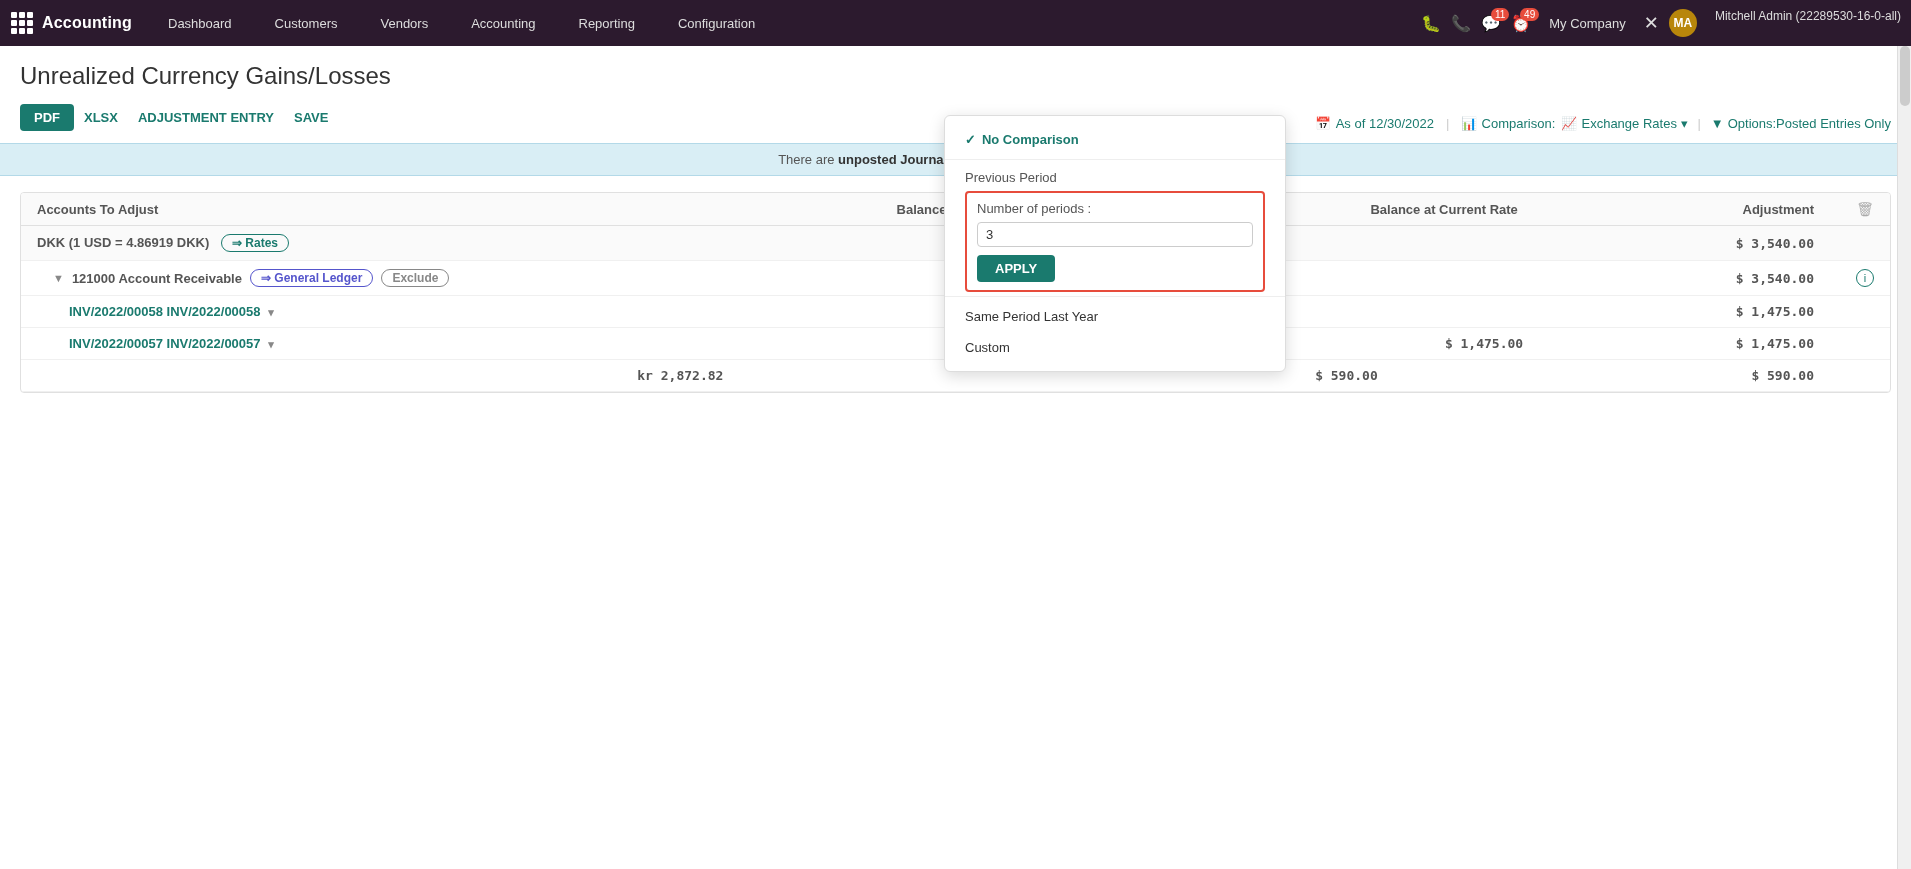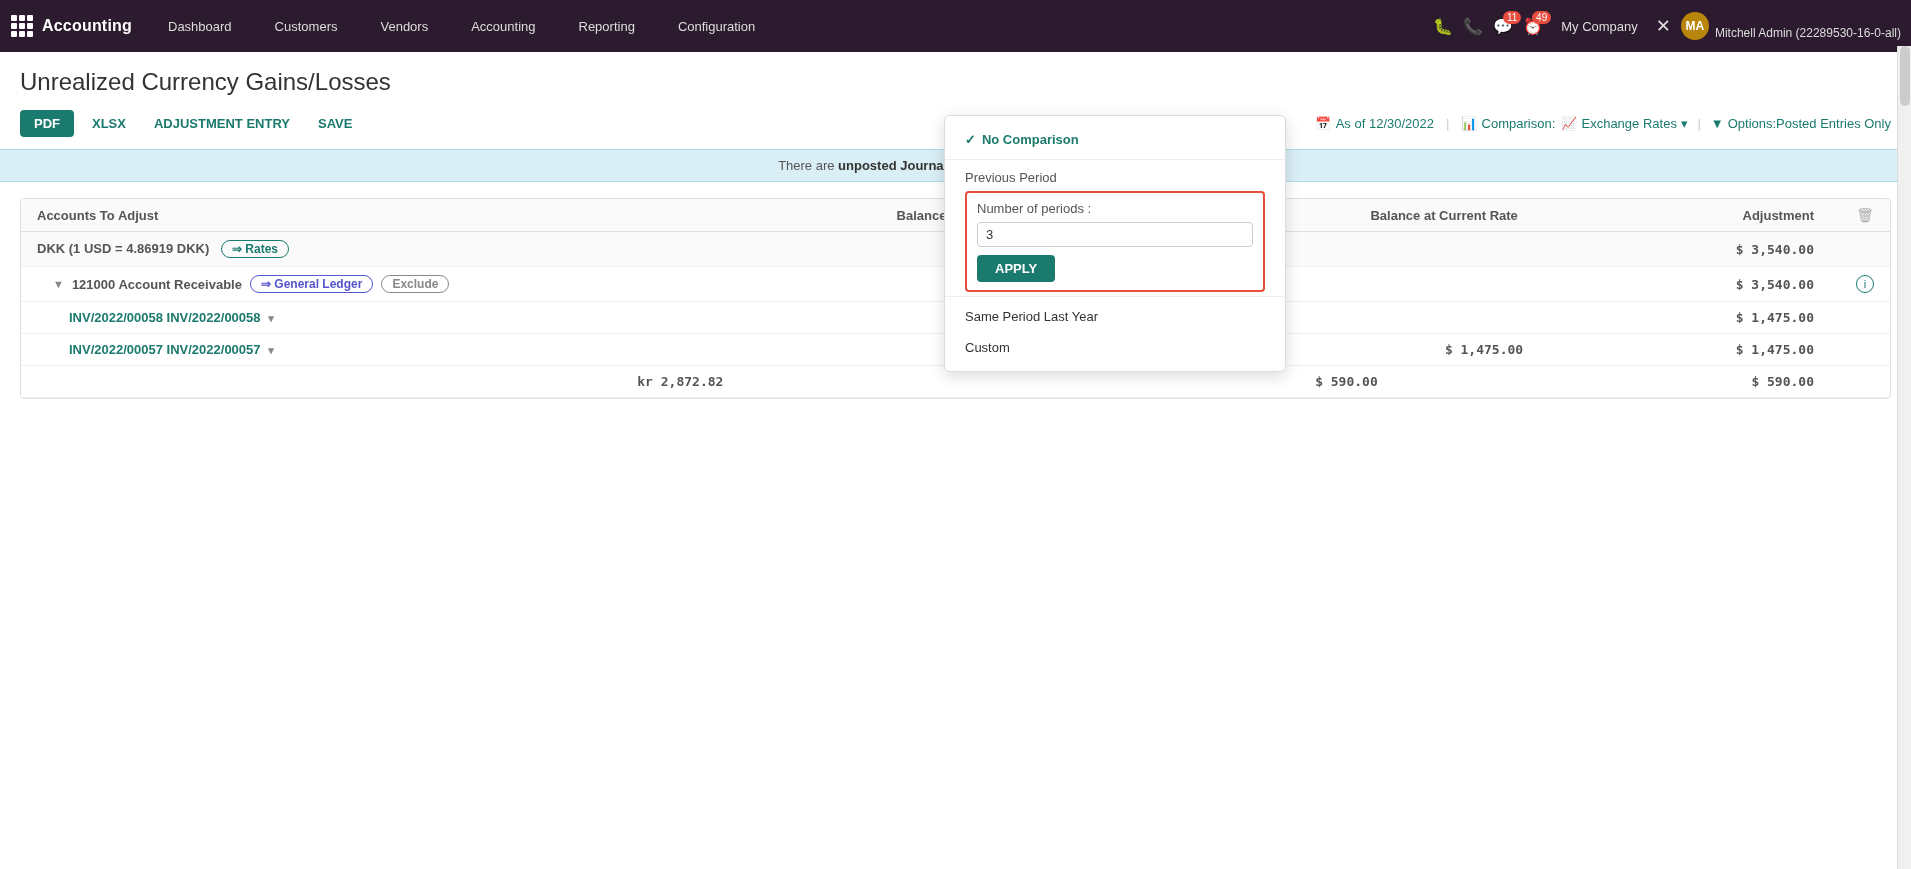--- a/index.html
+++ b/index.html
@@ -3,21 +3,21 @@
   <meta charset="utf-8">
   <style>
     * { box-sizing: border-box; margin: 0; padding: 0; font-family: 'Segoe UI', Arial, sans-serif; }
     body { background: #f5f5f5; font-size: 13px; color: #333; }
 
     
     .topnav {
       background: #2c1a2e;
       display: flex;
       align-items: center;
-      height: 52px;
+      height: 46px;
       padding: 0 10px;
       color: #fff;
     }
     .topnav-apps-icon {
       margin-right: 8px;
       cursor: pointer;
       display: flex; align-items: center; justify-content: center;
       width: 24px; height: 24px;
     }
     .topnav-apps-grid {
@@ -38,41 +38,41 @@
     }
     .topnav-icon-btn {
       color: #ddd; cursor: pointer; font-size: 16px; position: relative; display: flex; align-items: center;
     }
     .badge {
       background: #e74c3c; color: #fff; border-radius: 10px; font-size: 10px;
       padding: 1px 4px; position: absolute; top: -6px; right: -8px; min-width: 16px; text-align: center;
     }
     .topnav-company { color: #ddd; font-size: 13px; margin: 0 8px; }
     .topnav-user {
-      display: flex; align-items: flex-end; gap: 6px; color: #ddd; font-size: 12px; cursor: pointer;
+      display: flex; align-items: flex-start; gap: 18px; color: #ddd; font-size: 12px; cursor: pointer;
     }
     .topnav-avatar {
       width: 28px; height: 28px; border-radius: 50%; background: #b8860b;
       display: flex; align-items: center; justify-content: center; color: #fff; font-size: 12px; font-weight: bold;
     }
 
     
     .page {
       background: #fff;
       padding: 16px 20px 0 20px;
       min-height: calc(100vh - 46px);
     }
 
     .page-title {
       font-size: 24px; font-weight: 400; color: #333; margin-bottom: 14px;
     }
 
     
     .toolbar {
-      display: flex; align-items: center; gap: 8px; margin-bottom: 12px; flex-wrap: wrap;
+      display: flex; align-items: flex-end; margin-bottom: 12px; flex-wrap: wrap;
     }
     .btn-pdf {
       background: #1a7a6e; color: #fff; padding: 6px 14px; border: none; border-radius: 4px;
       font-size: 13px; font-weight: 600; cursor: pointer;
     }
     .btn-plain {
       background: none; border: none; color: #1a7a6e; font-size: 13px; font-weight: 600;
       cursor: pointer; padding: 6px 10px;
     }
     .toolbar-spacer { flex: 1; }

